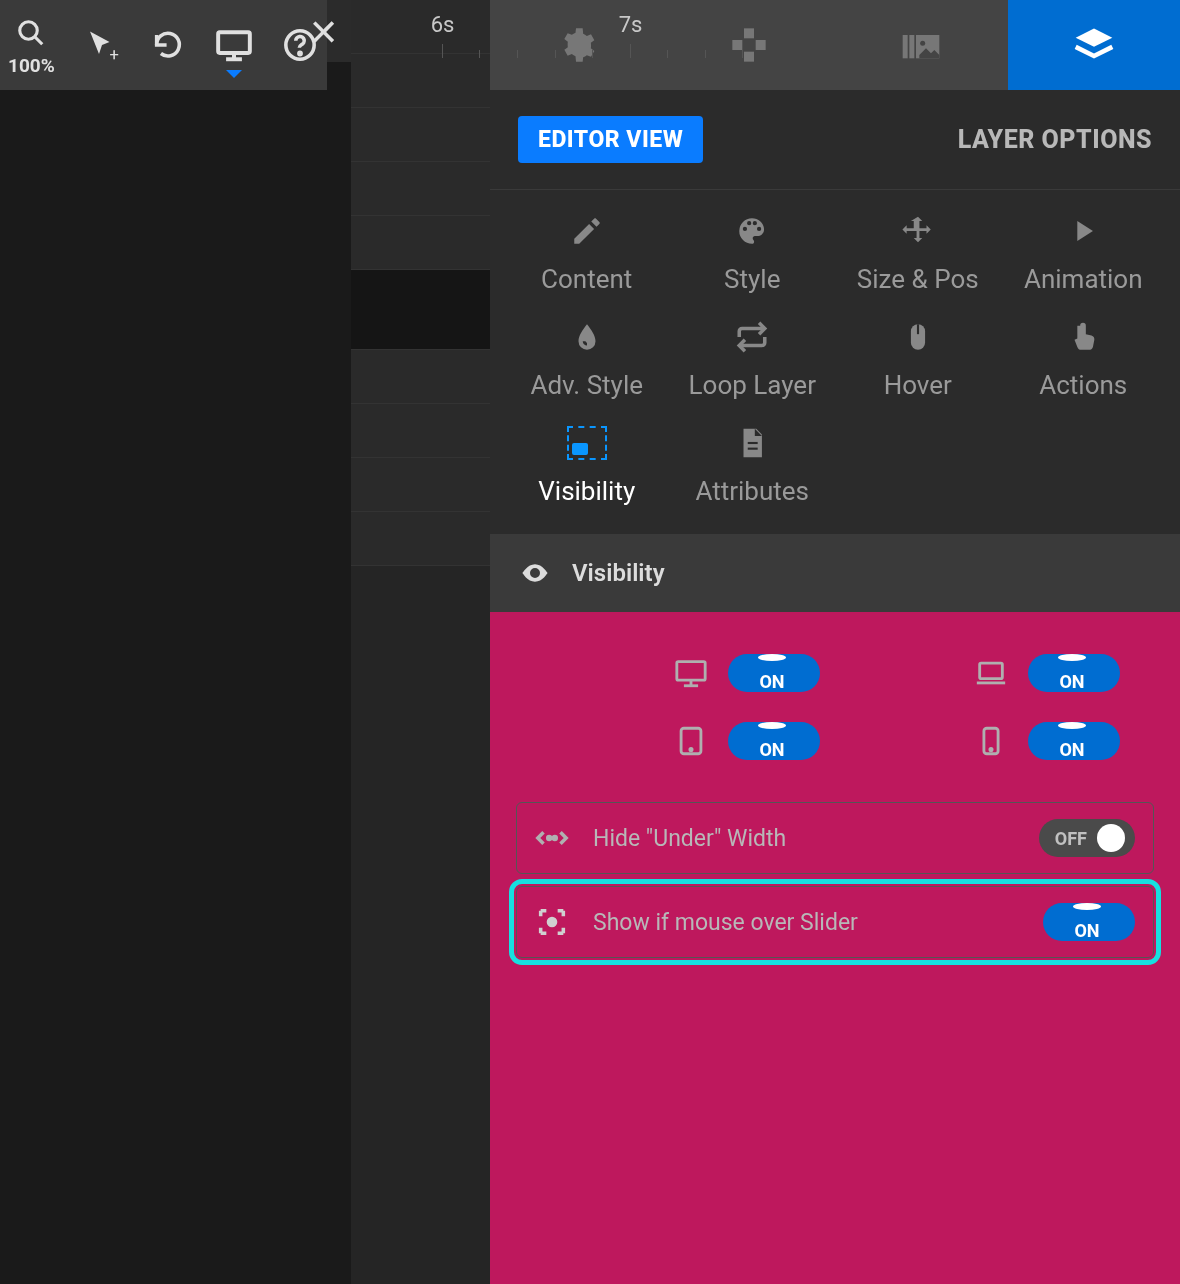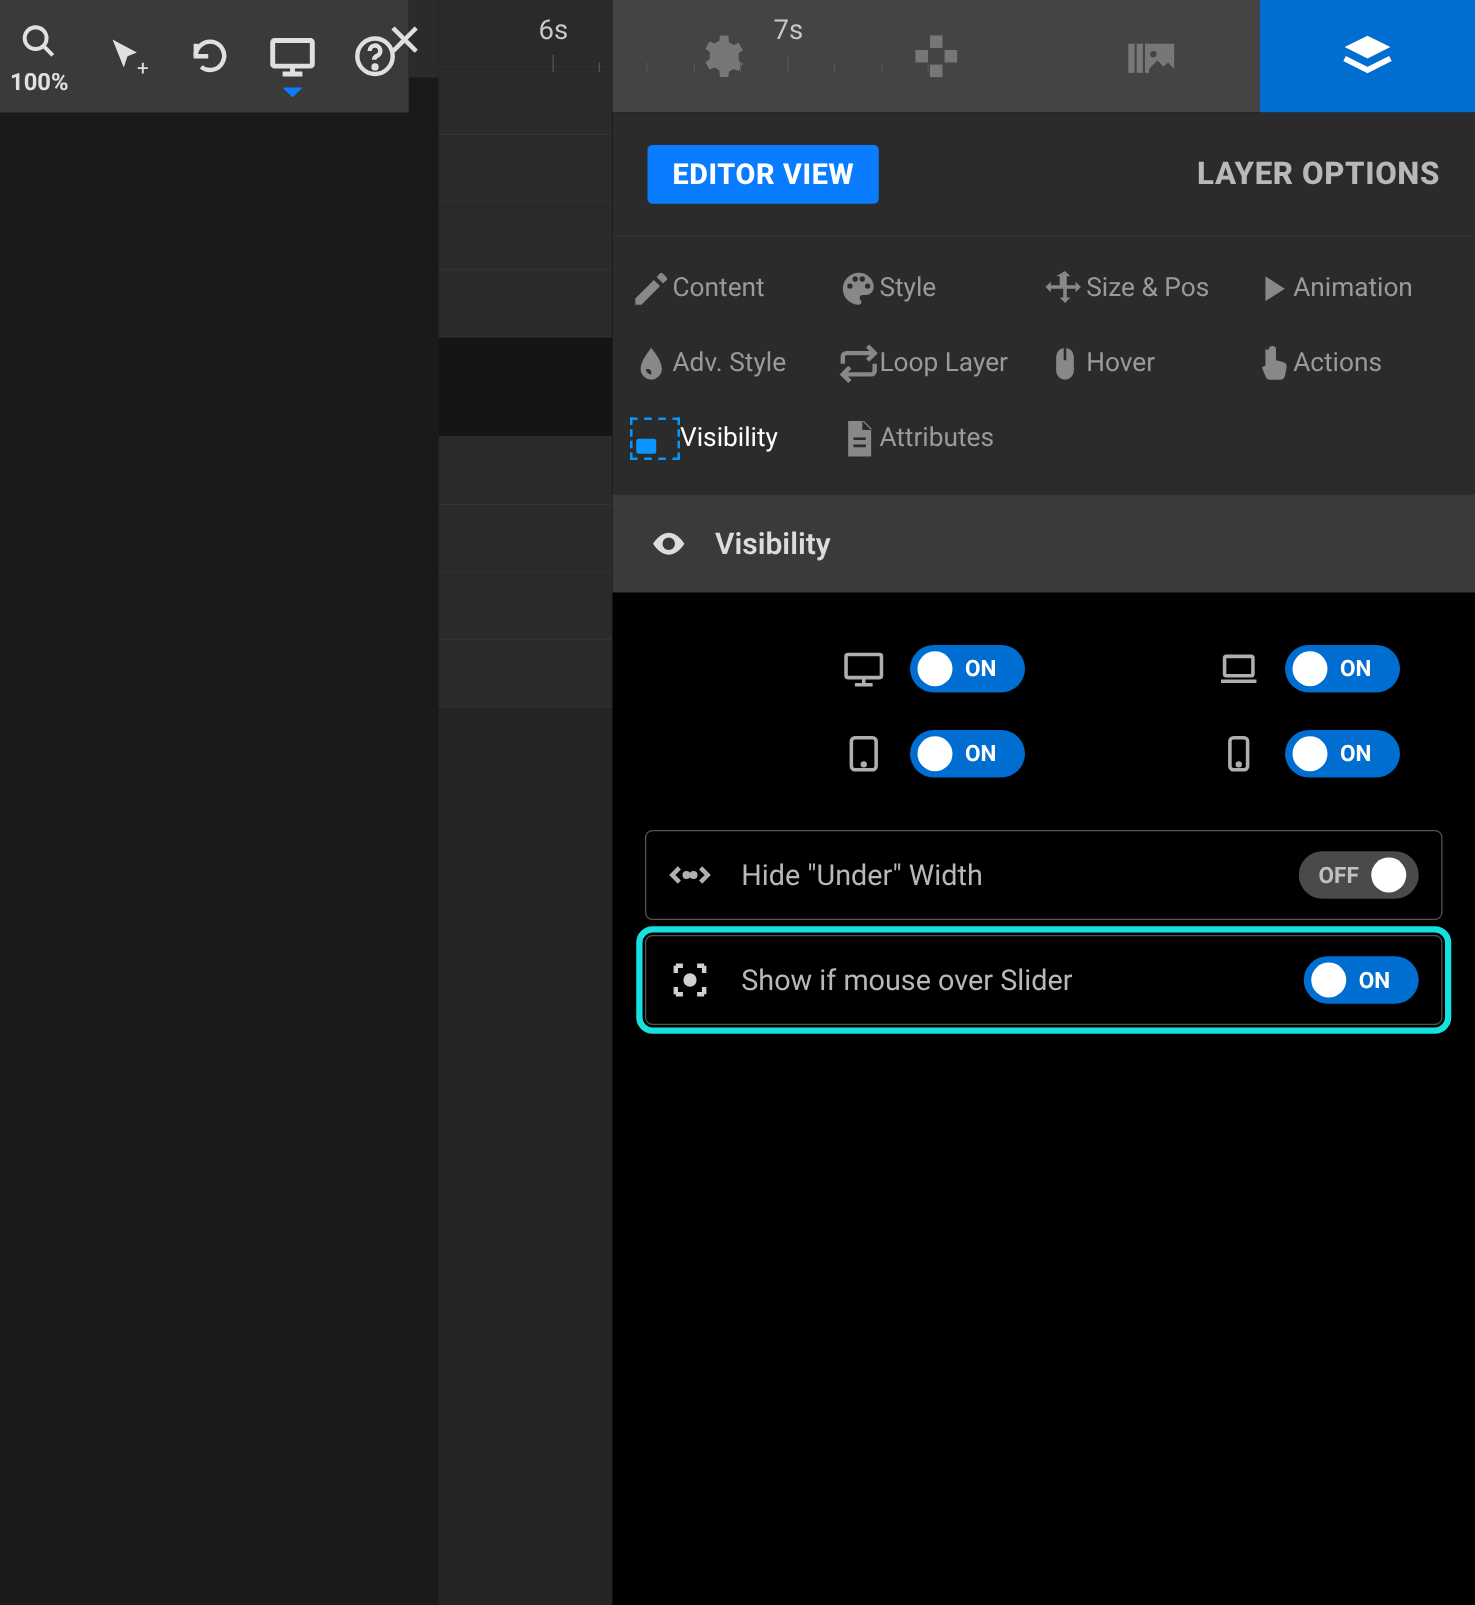--- a/index.html
+++ b/index.html
@@ -13,21 +13,21 @@
     display: flex;
   }
   .left-panel {
     width: 490px;
     background: #1a1a1a;
     display: flex;
     flex-direction: row;
   }
   .right-panel {
     flex: 1;
-    background: #000000;
+    background: #be185d;
     display: flex;
     flex-direction: column;
   }
   
   .left-toolbar {
     height: 90px;
     background: #3a3a3a;
     display: flex;
     align-items: center;
     padding: 0 8px;
@@ -212,26 +212,26 @@
   
   .option-grid {
     display: grid;
     grid-template-columns: repeat(4, 1fr);
     padding: 24px 14px 28px;
     background: #2b2b2b;
     row-gap: 26px;
   }
   .opt {
     display: flex;
-    flex-direction: row;
-    align-items: center;
-    gap: 0;
+    flex-direction: column;
+    align-items: center;
+    gap: 16px;
     cursor: pointer;
     color: #9a9a9a;
-    font-size: 21px;
+    font-size: 26px;
   }
   .opt.active { color: #fff; }
   .opt svg { width: 34px; height: 34px; }
   .opt .visibility-icon {
     width:40px;height:34px;border:2px dashed #0a96ff;display:flex;align-items:flex-end;justify-content:flex-start;padding:3px;
   }
   .opt .visibility-icon::before{content:"";width:16px;height:12px;background:#0a96ff;border-radius:2px;}
   
   .section-title {
     display: flex;
@@ -263,20 +263,21 @@
     border-radius: 20px;
     background: #006dd1;
     display: flex;
     align-items: center;
     padding: 0 10px 0 6px;
     gap: 10px;
     color: #fff;
     font-weight: 700;
     font-size: 18px;
     cursor: pointer;
+    flex-direction: column;
   }
   .toggle .knob {
     width: 28px; height: 28px; border-radius: 50%; background: #fff;
   }
   .toggle.off {
     background: #4a4a4a;
     flex-direction: row-reverse;
     color: #c0c0c0;
     width: 96px;
   }

